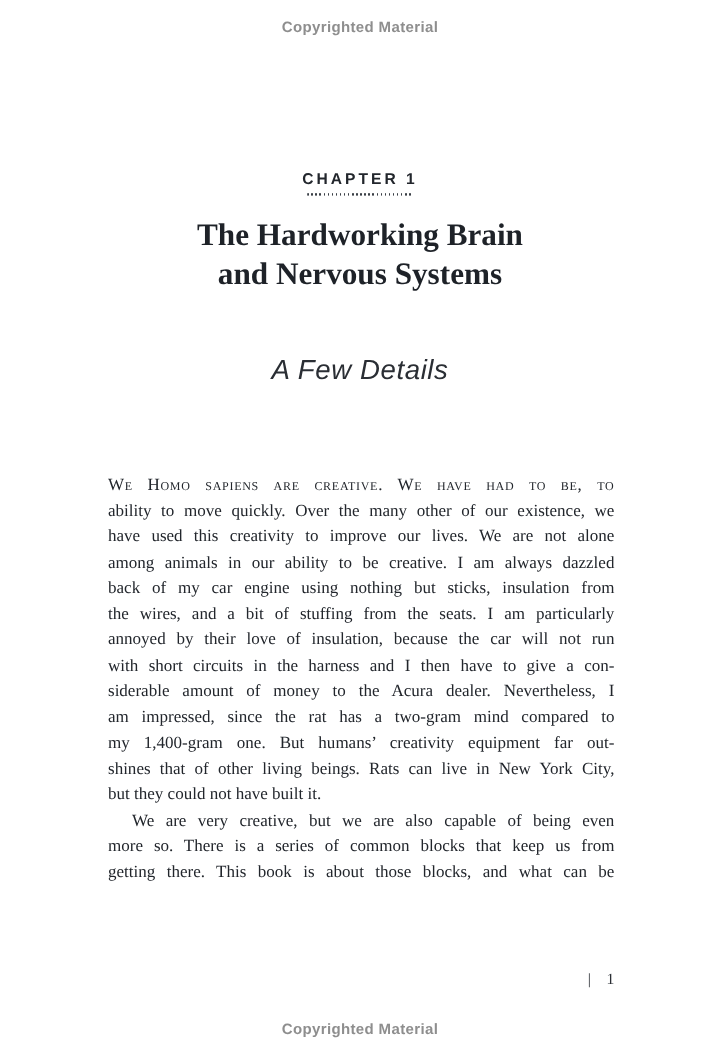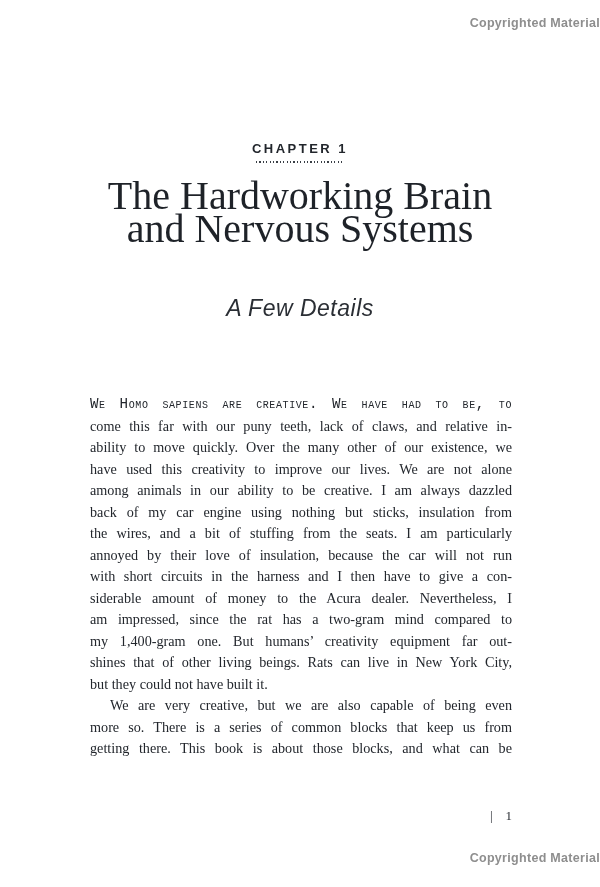--- a/index.html
+++ b/index.html
@@ -8,21 +8,21 @@
     width: 600px;
     height: 887px;
     background: #ffffff;
     font-family: "Liberation Serif", serif;
     color: #22262c;
     overflow: hidden;
   }
   .copyright {
     position: absolute;
     left: 0; right: 0;
-    text-align: right;
+    text-align: center;
     font-family: "Liberation Sans", sans-serif;
     font-weight: 700;
     font-size: 12.5px;
     letter-spacing: 0.3px;
     color: #8e8e8e;
   }
   .copyright-top { top: 16px; }
   .copyright-bottom { top: 851px; }
 
   .chapter-label {
@@ -42,22 +42,22 @@
     width: 88px;
     height: 2px;
     margin-left: -44px;
     background: repeating-linear-gradient(to right, #3a3f46 0 1.2px, transparent 1.2px 3.4px);
   }
   .chapter-title {
     position: absolute;
     top: 179px; left: 0; right: 0;
     text-align: center;
     font-family: "Liberation Serif", serif;
-    font-weight: 400;
-    font-size: 40px;
+    font-weight: 700;
+    font-size: 26px;
     line-height: 33px;
     color: #1e2228;
   }
   .chapter-subtitle {
     position: absolute;
     top: 256px; left: 0; right: 0;
     text-align: center;
     font-family: "Liberation Sans", sans-serif;
     font-style: italic;
     font-weight: 400;
@@ -78,21 +78,21 @@
   .line {
     height: 21.5px;
     line-height: 21.5px;
     text-align: justify;
     text-align-last: justify;
     white-space: normal;
     overflow: visible;
   }
   .line.para-end { text-align-last: left; }
   .line.indent { text-indent: 20px; }
-  .line.smallcaps { font-variant: small-caps; letter-spacing: 0.6px; font-family: Liberation Mono, monospace; }
+  .line.smallcaps { font-variant: small-caps; letter-spacing: 0.6px; }
 
   .page-number {
     position: absolute;
     top: 808px;
     right: 88px;
     font-family: "Liberation Serif", serif;
     font-size: 13px;
     color: #2a2e34;
   }
   .page-number .sep {
@@ -114,21 +114,20 @@
 
   <div class="chapter-title">
     <div>The Hardworking Brain</div>
     <div>and Nervous Systems</div>
   </div>
 
   <div class="chapter-subtitle">A Few Details</div>
 
   <div class="body-text">
       <div class="line smallcaps">We Homo sapiens are creative. We have had to be, to</div>
-      <div class="line">come this far with our puny teeth, lack of claws, and relative in-</div>
       <div class="line">ability to move quickly. Over the many other of our existence, we</div>
       <div class="line">have used this creativity to improve our lives. We are not alone</div>
       <div class="line">among animals in our ability to be creative. I am always dazzled</div>
       <div class="line">back of my car engine using nothing but sticks, insulation from</div>
       <div class="line">the wires, and a bit of stuffing from the seats. I am particularly</div>
       <div class="line">annoyed by their love of insulation, because the car will not run</div>
       <div class="line">with short circuits in the harness and I then have to give a con-</div>
       <div class="line">siderable amount of money to the Acura dealer. Nevertheless, I</div>
       <div class="line">am impressed, since the rat has a two-gram mind compared to</div>
       <div class="line">my 1,400-gram one. But humans’ creativity equipment far out-</div>

